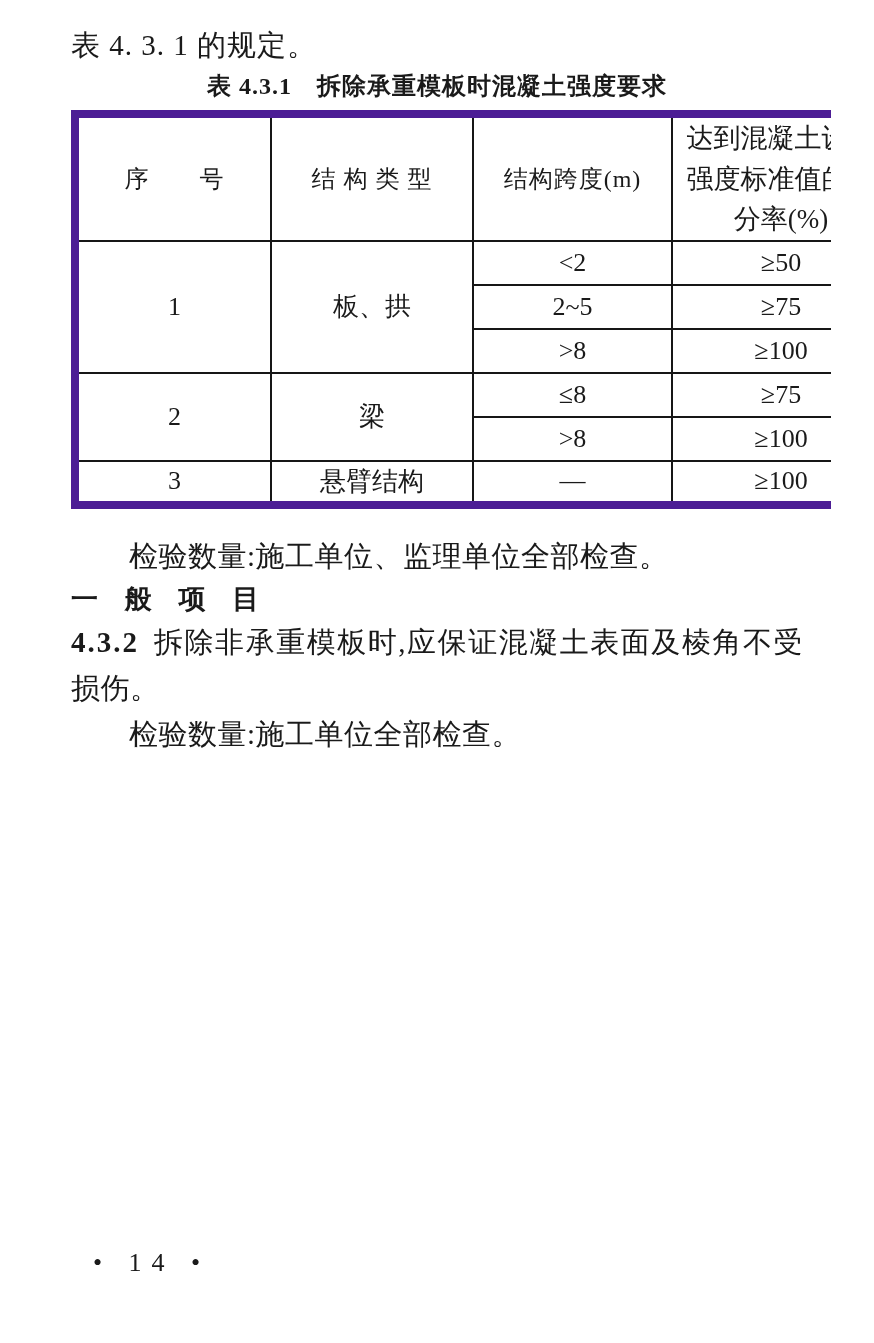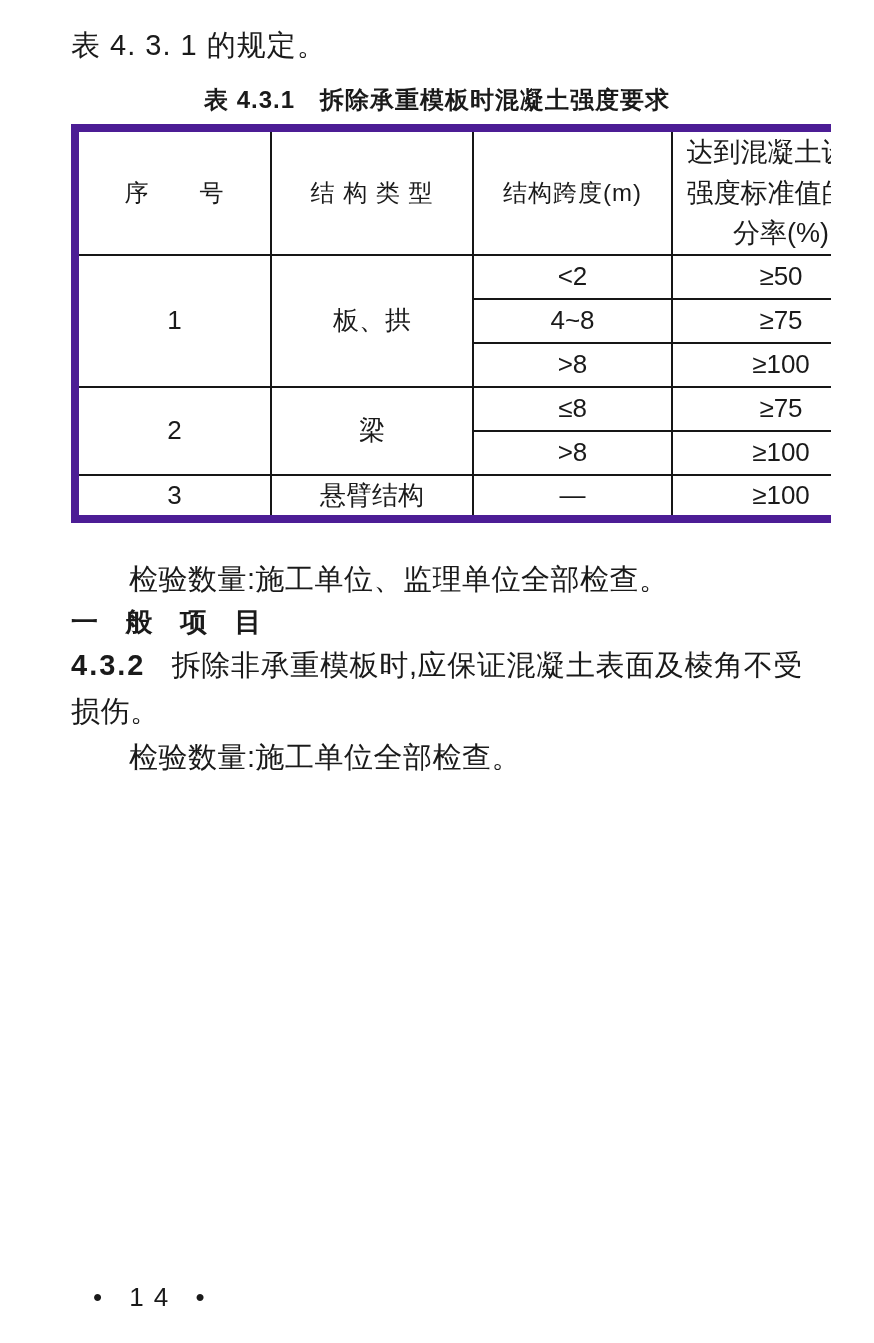--- a/index.html
+++ b/index.html
@@ -4,33 +4,32 @@
 <style>
   * { margin: 0; padding: 0; box-sizing: border-box; }
   html, body { background: #ffffff; }
   .page {
     position: relative;
     width: 788px;
     height: 1343px;
     margin: 0 auto;
     background: #ffffff;
     color: #1a1a1a;
-    font-family: Liberation Sans, sans-serif;
+    font-family: Liberation Serif, serif;
     overflow: hidden;
   }
   .content {
     padding: 22px 28px 0 28px;
   }
   .intro {
     font-size: 29px;
     line-height: 46px;
     letter-spacing: 1px;
   }
   .table-title {
-    margin-top: 14px;
     font-size: 24px;
     line-height: 36px;
     font-weight: bold;
     text-align: center;
     letter-spacing: 1px;
   }
   table.spec-table {
     width: 818px;
     margin-top: 6px;
     border-collapse: collapse;
@@ -59,37 +58,37 @@
   table.spec-table td {
     font-size: 26px;
   }
   .para {
     font-size: 29px;
     line-height: 46px;
     text-align: justify;
     letter-spacing: 0.5px;
   }
   .para.indent { text-indent: 2em; }
-  .para.first { margin-top: 33px; }
+  .para.first { margin-top: 24px; }
   .section-heading {
     font-size: 27px;
     line-height: 40px;
     font-weight: bold;
     text-align: left;
     letter-spacing: 10px;
   }
   .clause .clause-num {
     font-weight: bold;
-    margin-right: 26px;
+    margin-right: 14px;
     letter-spacing: 2px;
   }
   .page-number {
     position: absolute;
     left: 50px;
-    top: 1282px;
+    top: 1248px;
     font-size: 26px;
     letter-spacing: 10px;
   }
 </style>
 </head>
 <body>
 
 <div class="page">
   <div class="content">
 
@@ -113,21 +112,21 @@
         </tr>
       </thead>
       <tbody>
         <tr>
           <td rowspan="3">1</td>
           <td rowspan="3">板、拱</td>
           <td>&lt;2</td>
           <td>≥50</td>
         </tr>
         <tr>
-          <td>4~8</td>
+          <td>2~5</td>
           <td>≥75</td>
         </tr>
         <tr>
           <td>&gt;8</td>
           <td>≥100</td>
         </tr>
         <tr>
           <td rowspan="2">2</td>
           <td rowspan="2">梁</td>
           <td>≤8</td>

